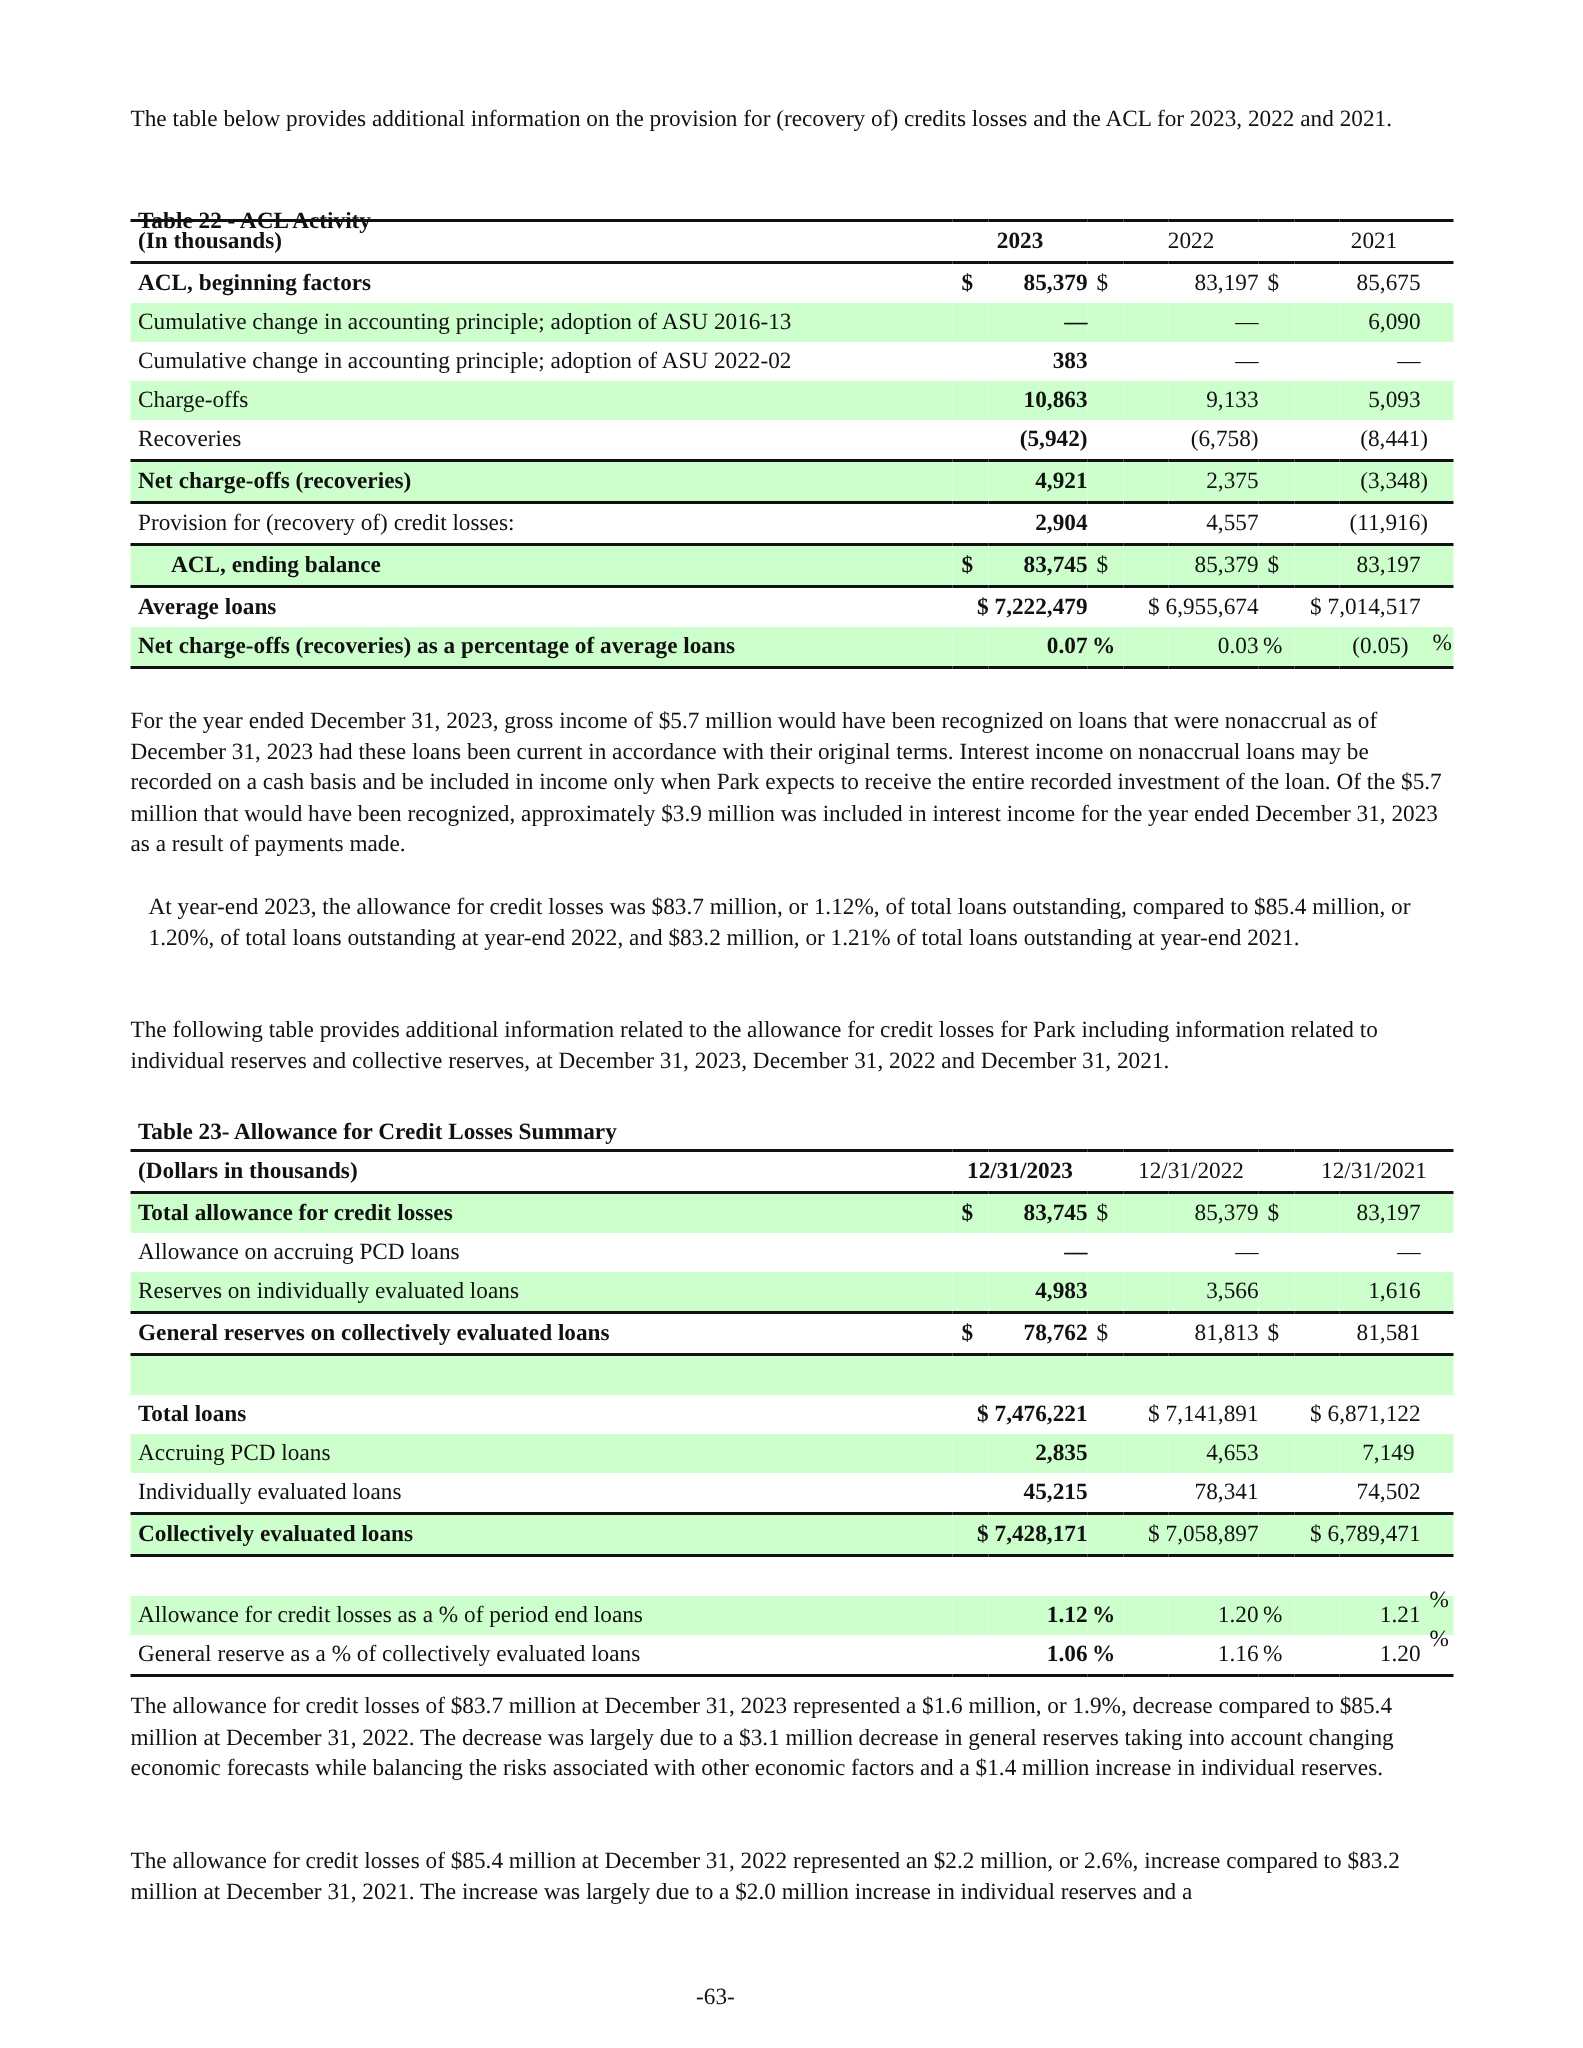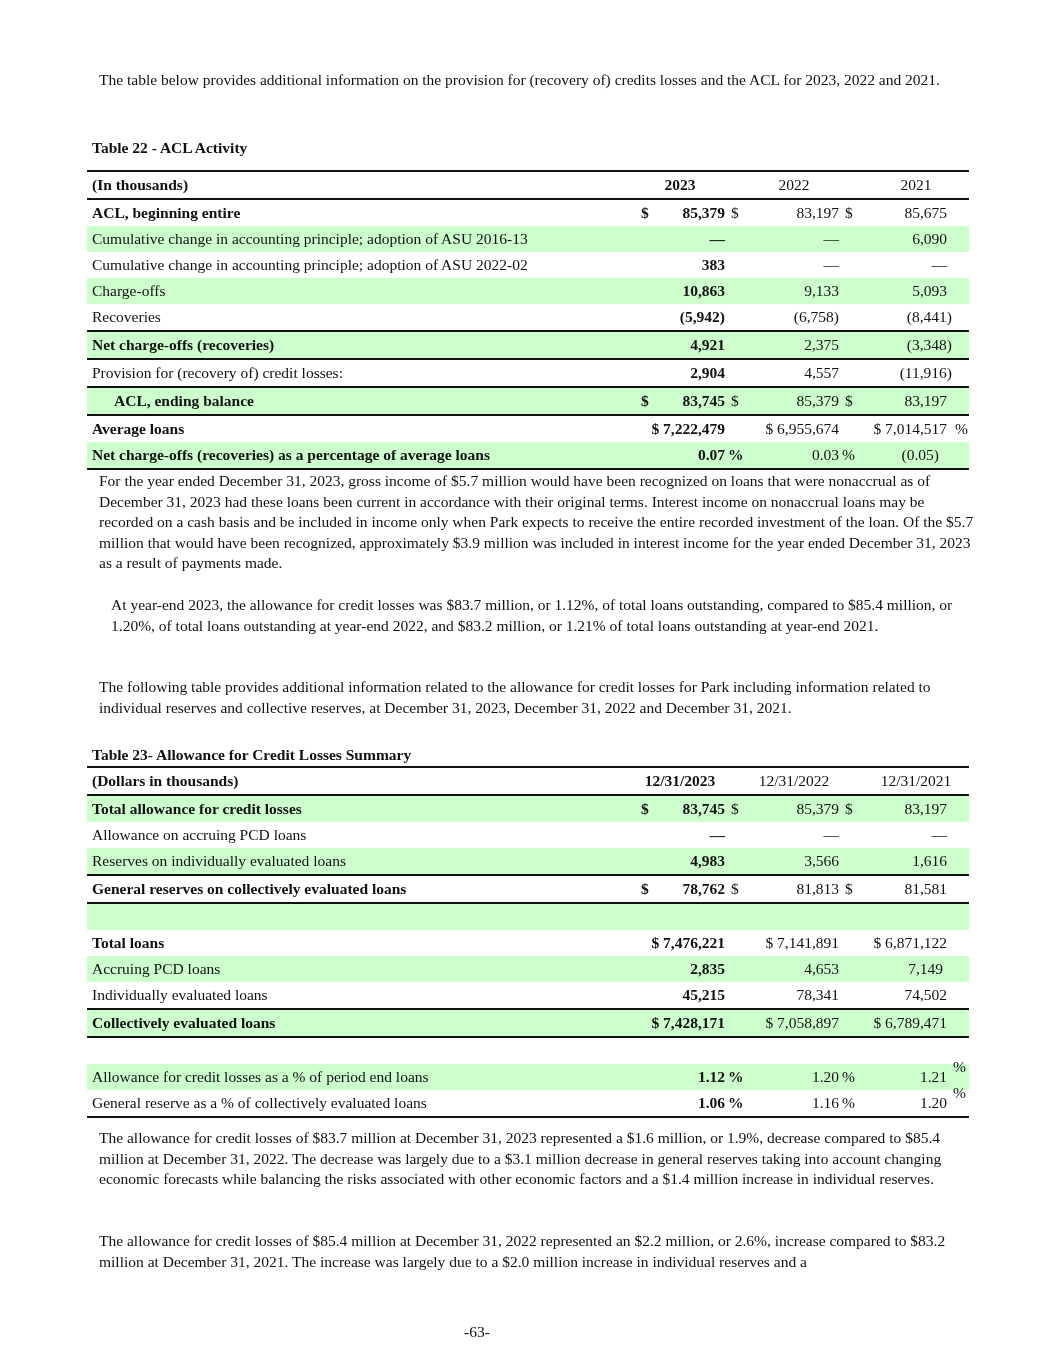--- a/index.html
+++ b/index.html
@@ -1,21 +1,21 @@
 <!DOCTYPE html>
 <html><head>
   <meta charset="utf-8">
   <style>
     html, body { margin: 0; padding: 0; background: #ffffff; }
     body {
       width: 1055px; height: 1365px; position: relative; overflow: hidden;
       font-family: "Liberation Serif", serif; color: #111; font-size: 15.5px;
     }
     .page { position: absolute; left: 87px; top: 0; width: 882px; }
-    p.para { margin: 0; line-height: 20.5px; position: absolute; left: 12px; width: 882px; }
+    p.para { margin: 0; line-height: 20.5px; position: absolute; left: 0; width: 882px; }
     .tbl-title { position: absolute; left: 5px; font-weight: bold; font-size: 15.5px; }
     table.fin {
       position: absolute; left: 0; width: 882px; border-collapse: collapse;
       font-size: 15.5px; table-layout: fixed;
     }
     table.fin td { height: 26px; padding: 0; vertical-align: middle; white-space: nowrap; }
     table.fin tr.green td { background: #ccffcc; }
     table.fin tr.rule-top td { border-top: 2px solid #111; }
     table.fin tr.rule-bottom td { border-bottom: 2px solid #111; }
     td.lbl { padding-left: 5px !important; }
@@ -29,21 +29,21 @@
   </style>
 </head>
 <body>
 
 <div class="page">
 
   <p class="para" style="top:70px;">The table below provides additional information on the provision for (recovery of) credits losses and the ACL for 2023, 2022 and 2021.</p>
 
   <div class="tbl-title" style="top:139px;">Table 22 - ACL Activity</div>
 
-  <table class="fin" style="top:170px;">
+  <table class="fin" style="top:146px;">
     <colgroup>
       <col style="width:548px">
         <col style="width:24px">
         <col style="width:66px">
         <col style="width:24px">
       <col style="width:30px">
         <col style="width:60px">
         <col style="width:24px">
         <col style="width:30px">
         <col style="width:76px">
@@ -51,21 +51,21 @@
     <tbody>
         <tr class="rule-top rule-bottom">
       <td class="lbl b">(In thousands)</td>
       <td colspan="2" class="hdr b">2023</td>
       <td></td>
       <td colspan="2" class="hdr">2022</td>
       <td></td>
       <td colspan="2" class="hdr">2021</td>
     </tr>
     <tr>
-      <td class="lbl b">ACL, beginning entire</td>
+      <td class="lbl b">ACL, beginning factors</td>
       <td class="cur b">$</td>
       <td class="num b">85,379</td>
       <td class="cur">$</td>
       <td></td>
       <td class="num">83,197</td>
       <td class="cur">$</td>
       <td></td>
       <td class="num" style="padding-right:22px">85,675</td>
     </tr>
     <tr class="green">

